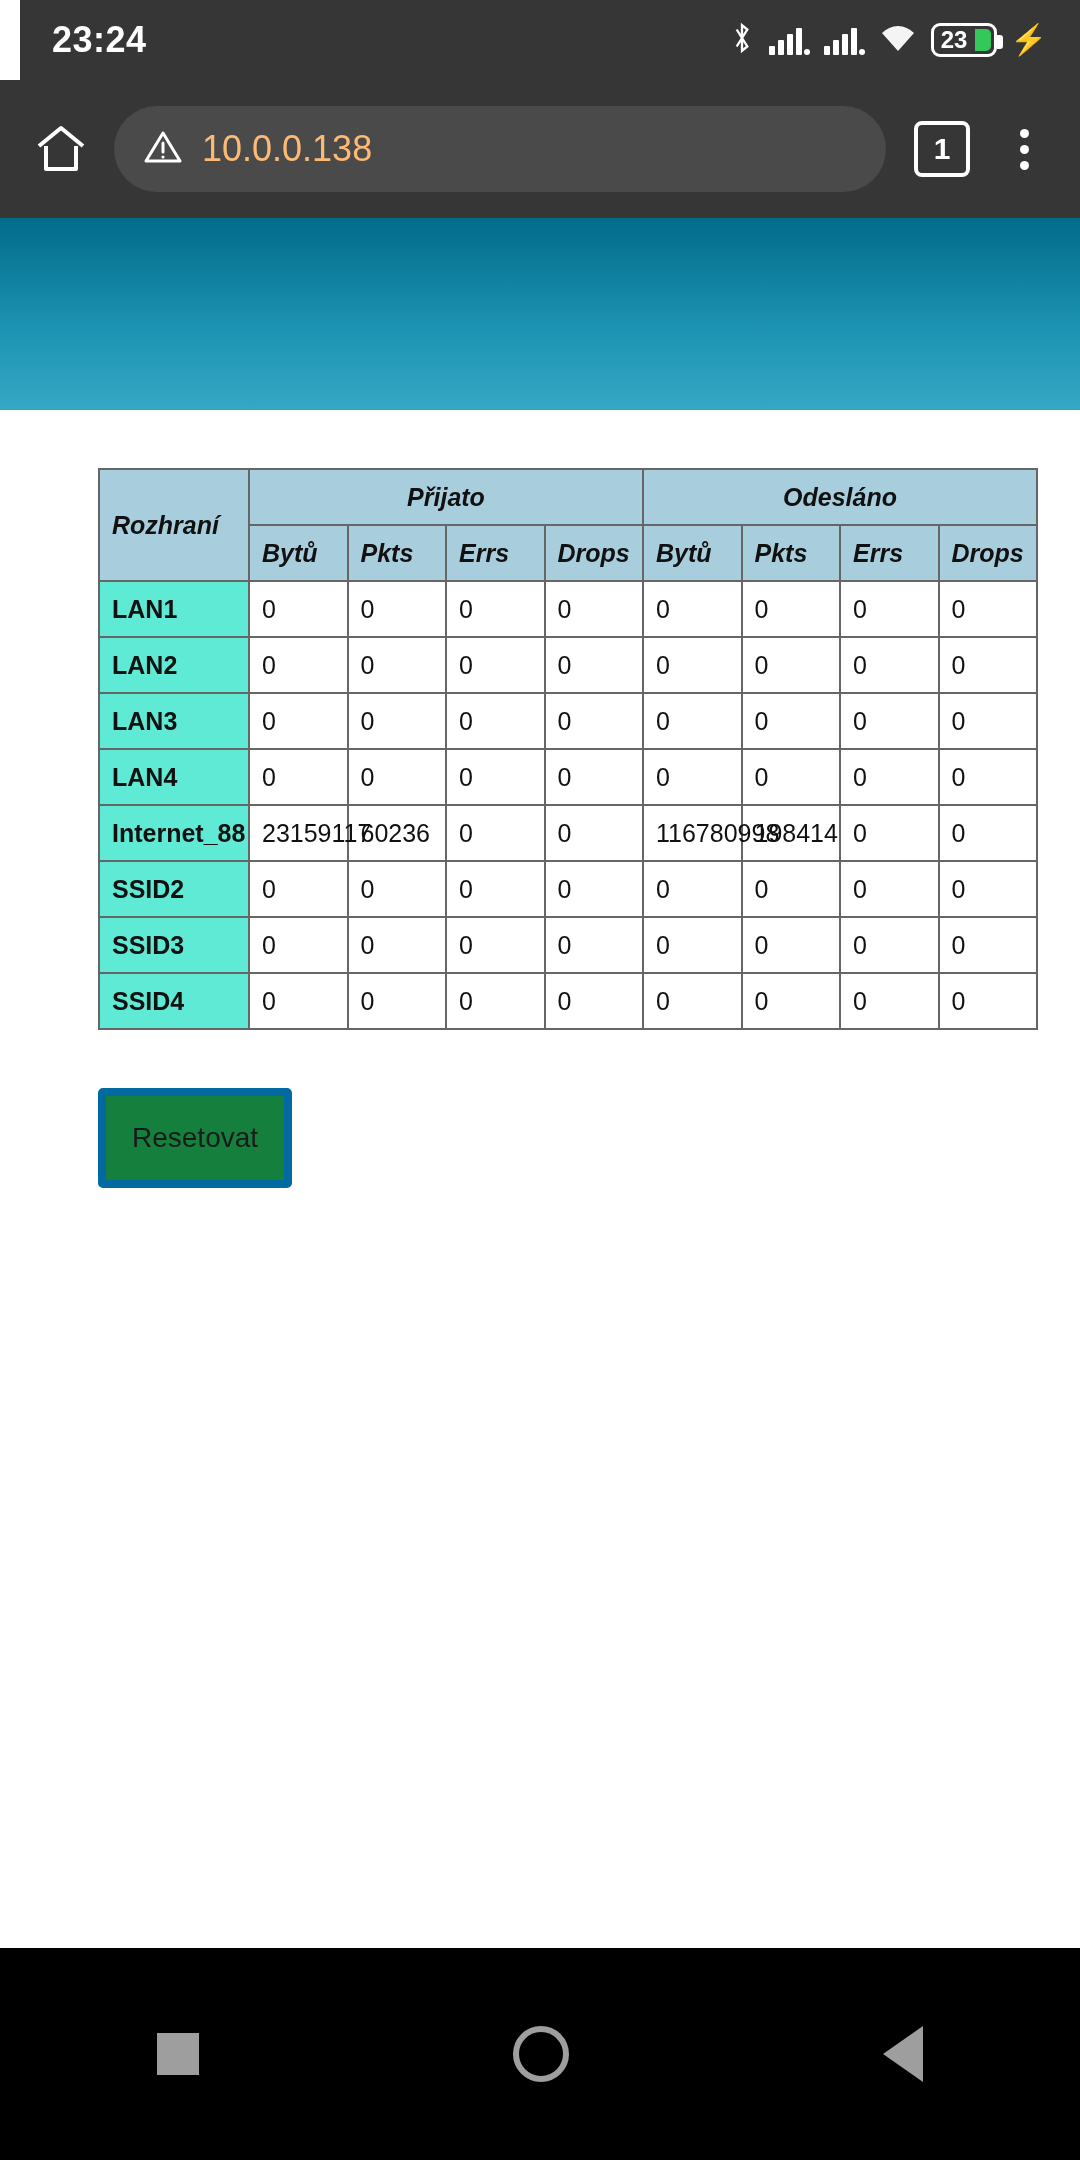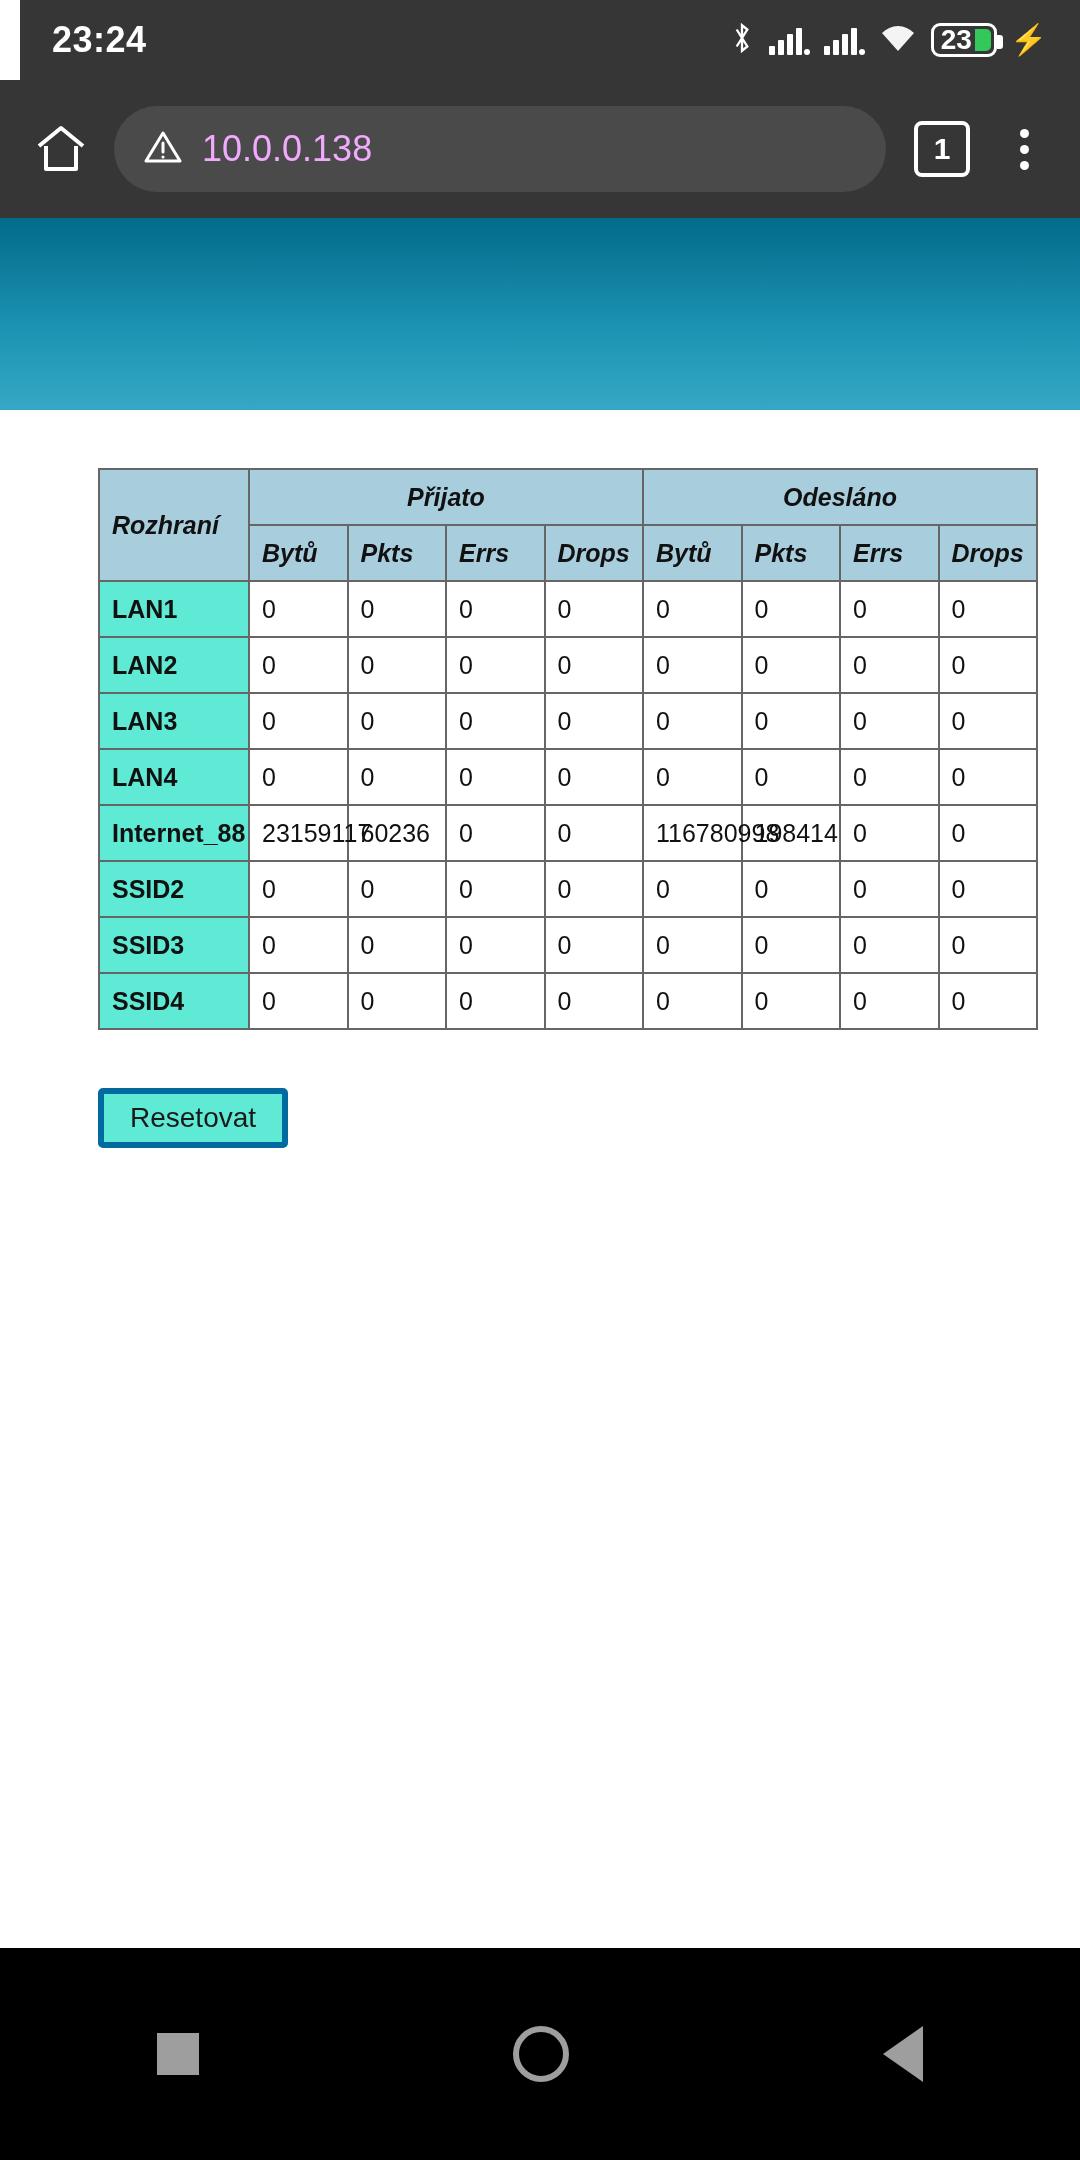--- a/index.html
+++ b/index.html
@@ -65,21 +65,21 @@
     border-radius: 0 3px 3px 0;
   }
   .batt .fill {
     position: absolute;
     right: 3px; top: 3px; bottom: 3px;
     width: 16px;
     background: #34c759;
     border-radius: 0 5px 5px 0;
   }
   .batt .lvl {
-    font-size: 28px;
+    font-size: 24px;
     font-weight: bold;
     color: #ffffff;
     z-index: 2;
     padding-left: 3px;
   }
   .bolt { font-size: 30px; line-height: 1; }
 
   
   .toolbar {
     height: 138px;
@@ -98,21 +98,21 @@
     height: 86px;
     background: #4a4a4a;
     border-radius: 43px;
     display: flex;
     align-items: center;
     padding: 0 30px;
     gap: 20px;
   }
   .warn-icon { width: 38px; height: 38px; }
   .url-text {
-    color: #f0abfc;
+    color: #fdba74;
     font-size: 36px;
     white-space: nowrap;
     overflow: hidden;
     text-overflow: ellipsis;
   }
   .tabs-btn {
     width: 56px; height: 56px;
     border: 4px solid #ffffff;
     border-radius: 8px;
     color: #ffffff;
@@ -180,23 +180,23 @@
   }
   table.stats td.rowhead {
     background: #5eead4;
     font-weight: bold;
   }
 
   .reset-wrap { margin-top: 58px; }
   .reset-btn {
     font-family: "Liberation Sans", sans-serif;
     font-size: 28px;
-    padding: 8px 26px;
-    background: #5eead4;
-    border: 6px solid #0369a1;
+    padding: 26px 26px;
+    background: #15803d;
+    border: 8px solid #0369a1;
     border-radius: 5px;
     color: #1a1a1a;
   }
 
   
   .navbar {
     height: 212px;
     background: #000000;
     display: flex;
     align-items: center;

